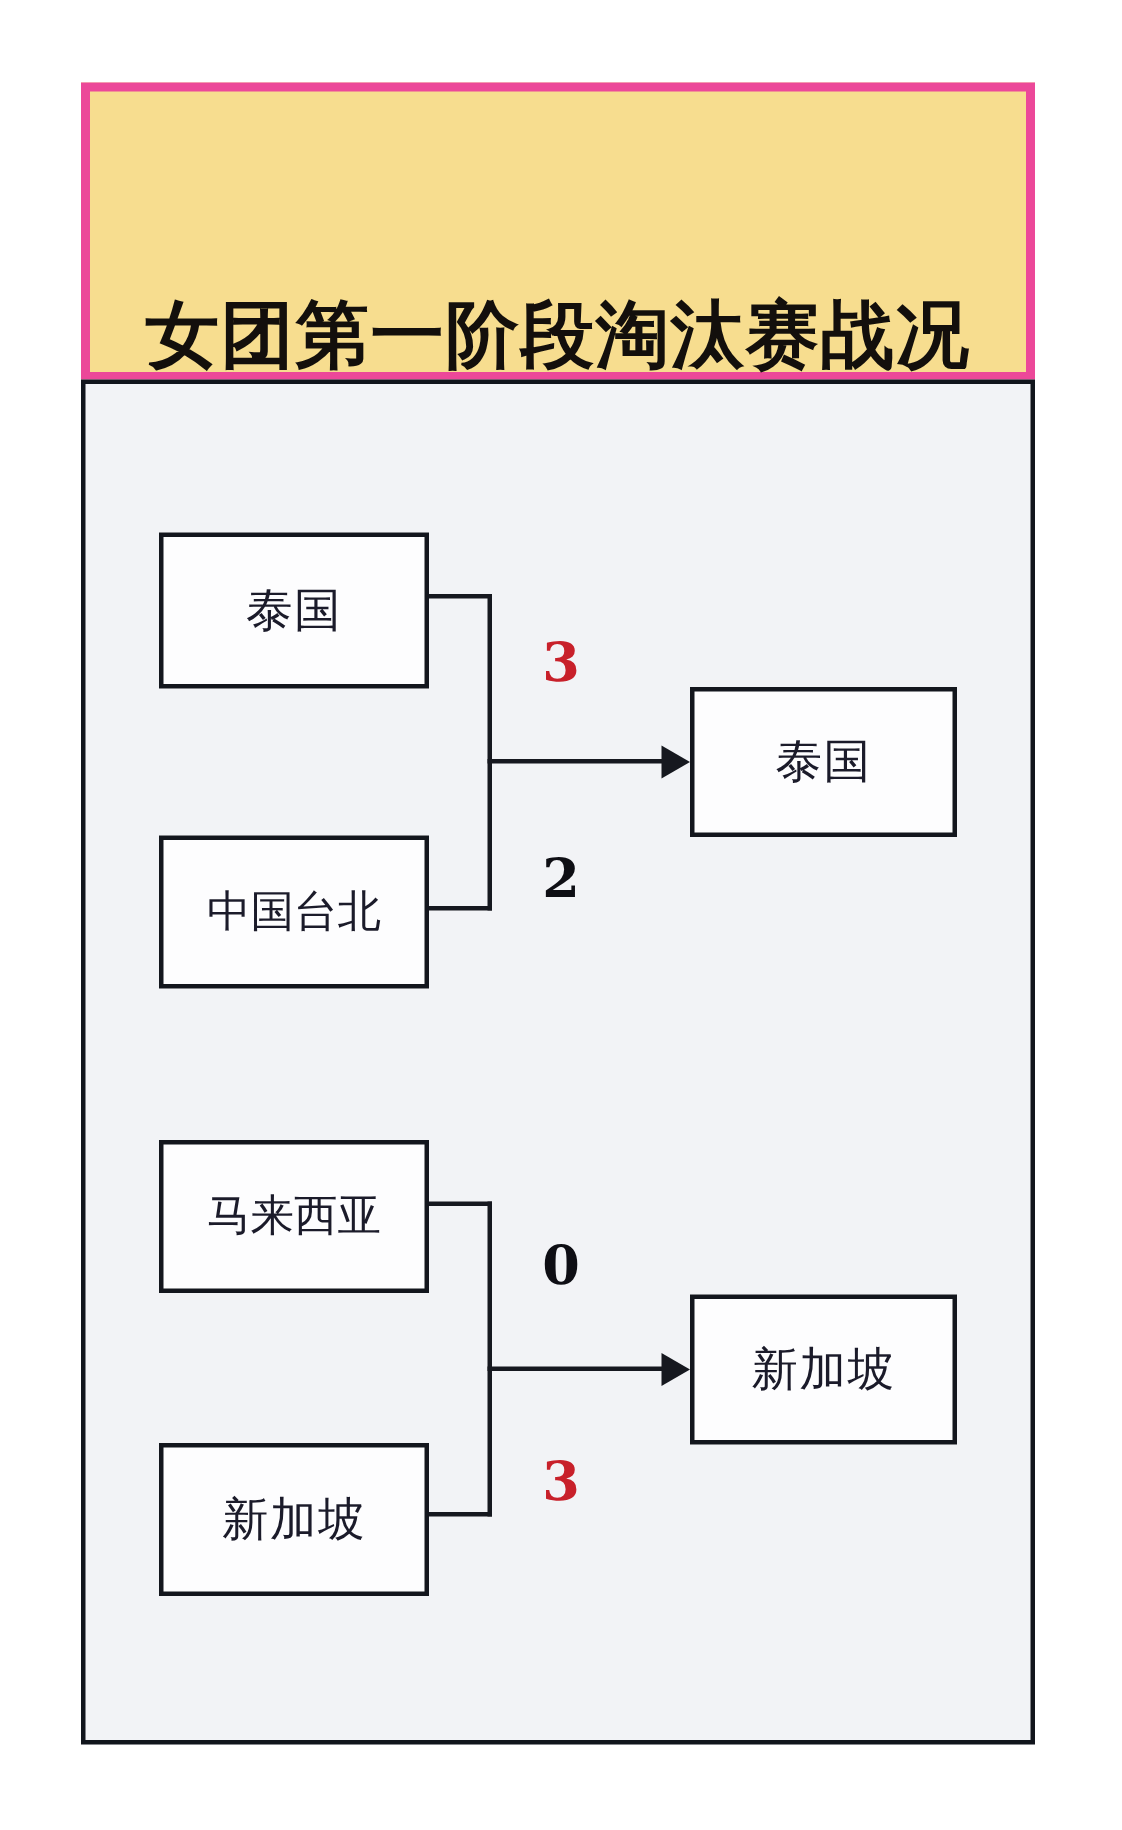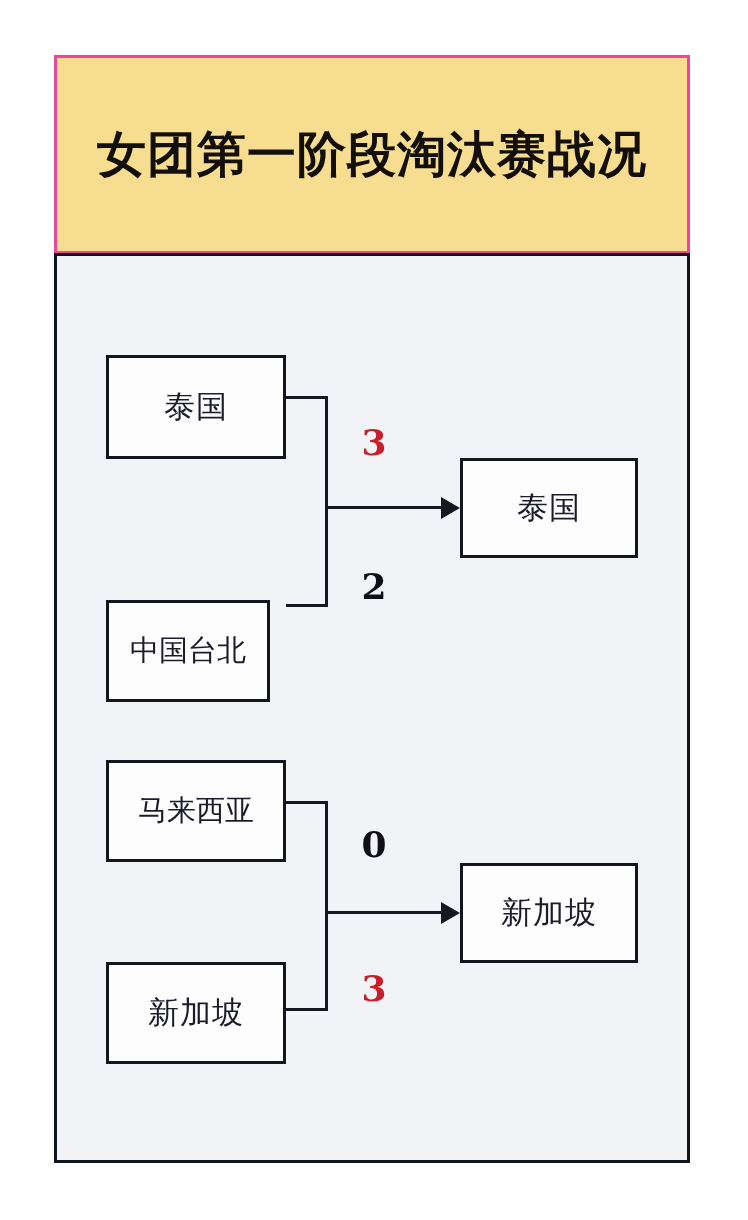--- a/index.html
+++ b/index.html
@@ -25,24 +25,24 @@
     box-sizing: border-box;
   }
 
   #title-bar {
     position: absolute;
     left: 0;
     top: 0;
     width: 636px;
     height: 199px;
     box-sizing: border-box;
-    border: 3px solid #ec4899;
+    border: 6px solid #ec4899;
     background: #f7dd8f;
     display: flex;
-    align-items: center;
+    align-items: flex-end;
     justify-content: center;
   }
   #title-text {
     font-family: "DejaVu Serif", serif;
     font-weight: bold;
     font-size: 49px;
     letter-spacing: 1px;
     color: #130f0c;
     line-height: 1;
     white-space: nowrap;
@@ -155,21 +155,21 @@
   <div id="body-panel"></div>
 
 </div>
 
 <div id="bracket">
 
   <div class="team-box" style="left:106px; top:355px; width:180px; height:104px;">
     <span class="label">泰国</span>
   </div>
 
-  <div class="team-box narrow" style="left:106px; top:557px; width:164px; height:102px;margin-top:43px;">
+  <div class="team-box narrow" style="left:106px; top:557px; width:180px; height:102px;">
     <span class="label">中国台北</span>
   </div>
 
   <div class="h-line" style="left:286px; top:396px; width:42px;"></div>
 
   <div class="h-line" style="left:286px; top:604px; width:42px;"></div>
 
   <div class="v-line" style="left:325px; top:396px; height:211px;"></div>
 
   <div class="h-line" style="left:325px; top:506px; width:120px;"></div>

